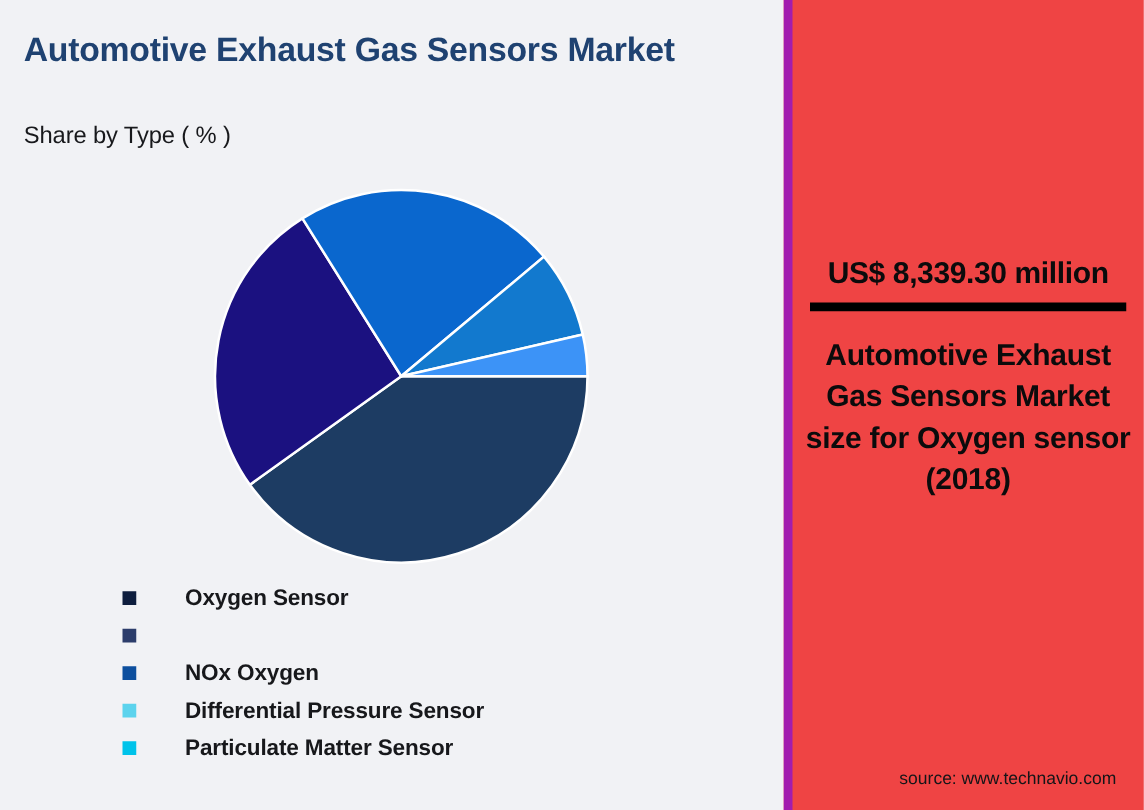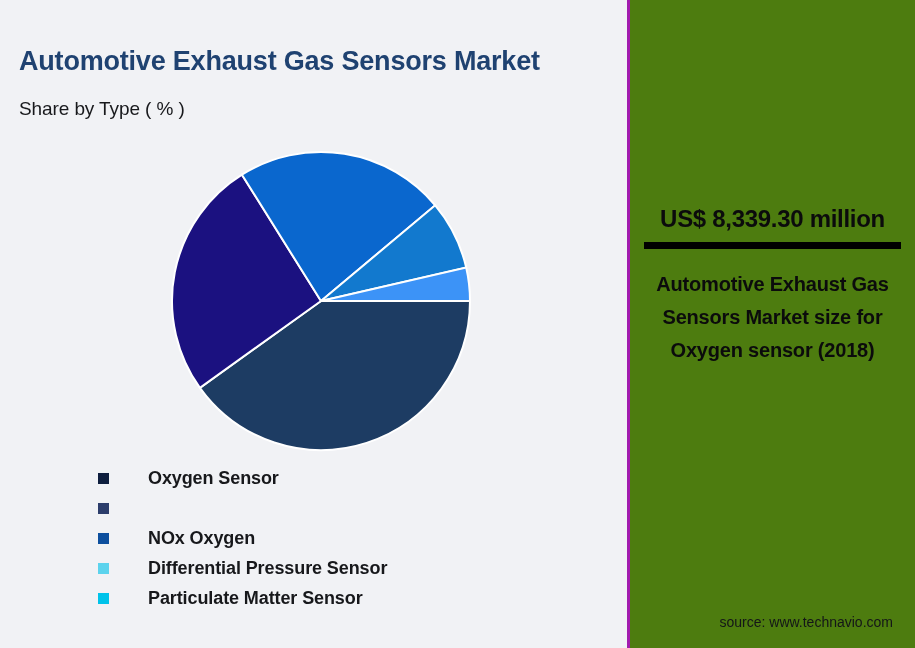--- a/index.html
+++ b/index.html
@@ -33,21 +33,20 @@
   .chart-title {
     position: absolute;
     left: 19px;
     top: 25px;
     width: 560px;
     font-size: 27px;
     line-height: 31px;
     font-weight: bold;
     color: #1f4271;
     letter-spacing: -0.2px;
-    margin-top: 21px;
   }
   .chart-subtitle {
     position: absolute;
     left: 19px;
     top: 98px;
     font-size: 19px;
     font-weight: normal;
     color: #18191c;
     letter-spacing: -0.1px;
   }
@@ -92,22 +91,22 @@
     letter-spacing: -0.1px;
     white-space: nowrap;
   }
 
   
   .right-panel {
     position: relative;
     width: 288px;
     height: 648px;
     flex: 0 0 288px;
-    background: #4d7c0f;
-    border-left: 3px solid #a21caf;
+    background: #ef4444;
+    border-left: 7px solid #a21caf;
     box-sizing: border-box;
   }
 
   .kpi-block {
     position: absolute;
     left: 0;
     right: 0;
     top: 205px;
     text-align: center;
   }
@@ -118,21 +117,21 @@
     letter-spacing: -0.3px;
     padding-bottom: 5px;
   }
   .kpi-rule {
     height: 7px;
     background: #000000;
     margin: 4px 14px 0 14px;
   }
   .kpi-caption {
     margin-top: 19px;
-    font-size: 20px;
+    font-size: 24px;
     font-weight: bold;
     line-height: 33px;
     color: #0b0b0c;
     padding: 0 10px;
     letter-spacing: -0.2px;
   }
 
   .source-note {
     position: absolute;
     right: 22px;

